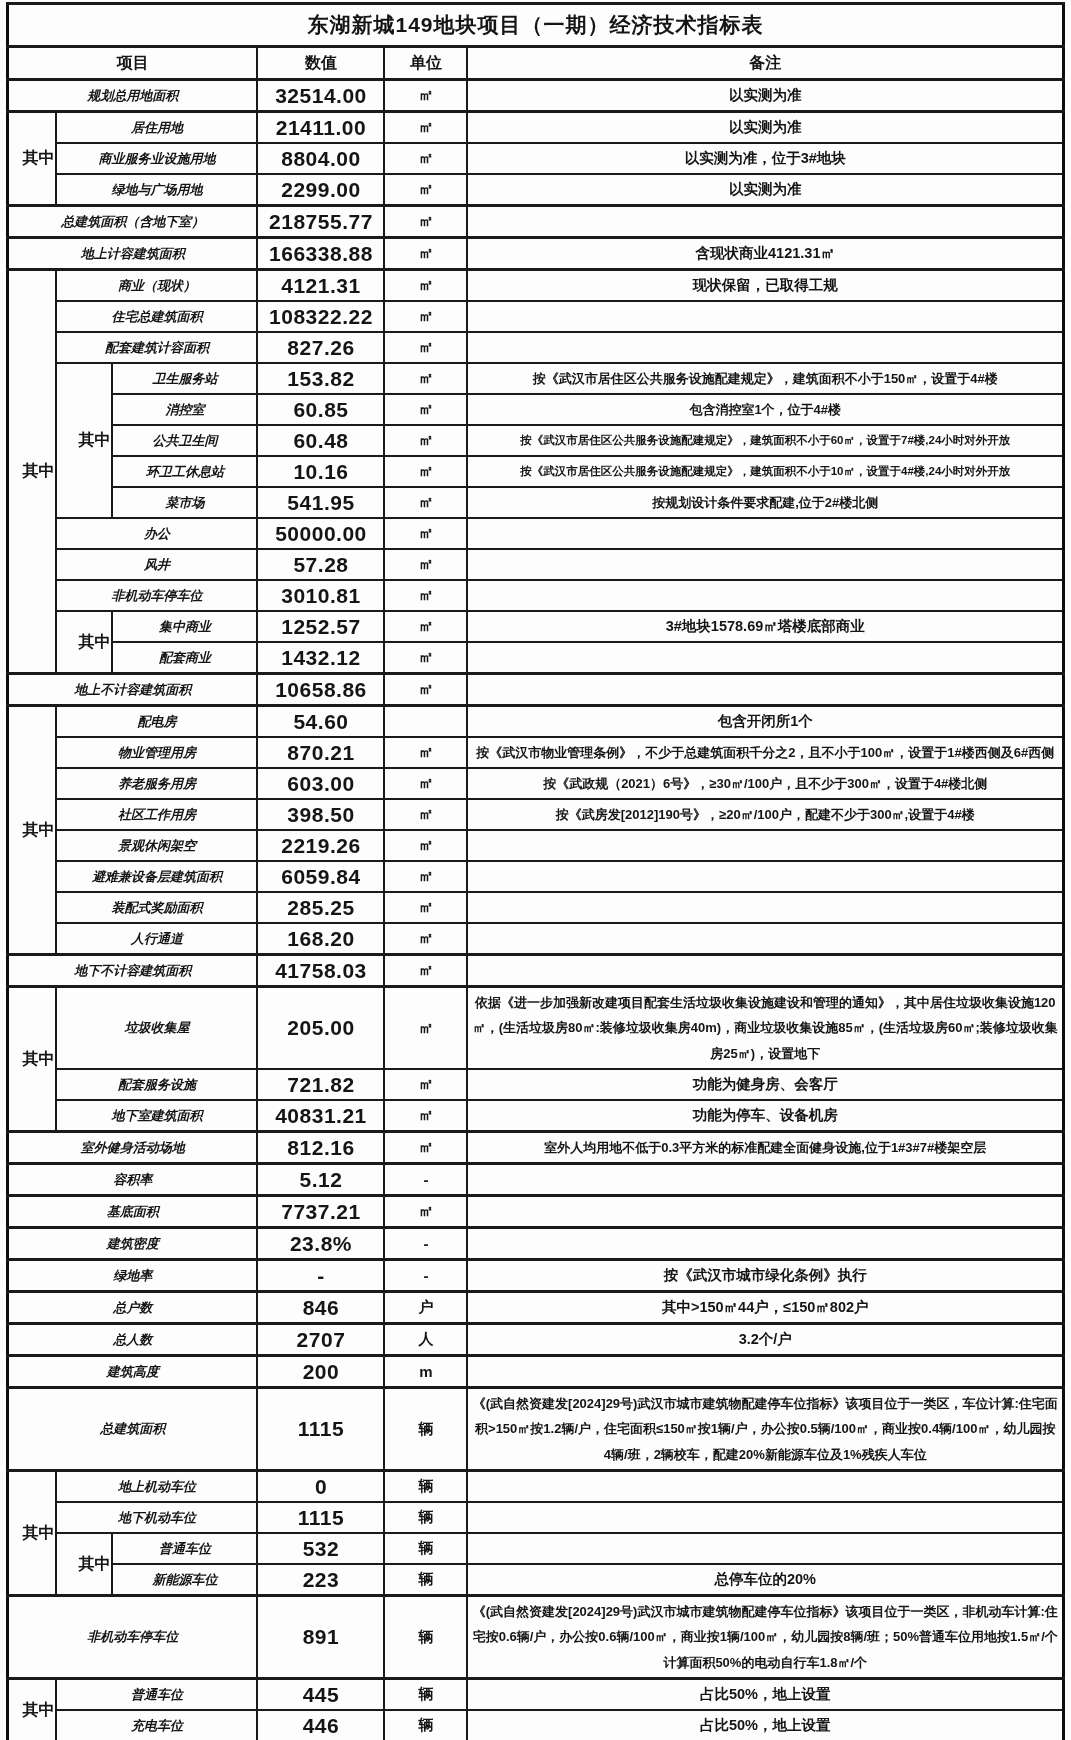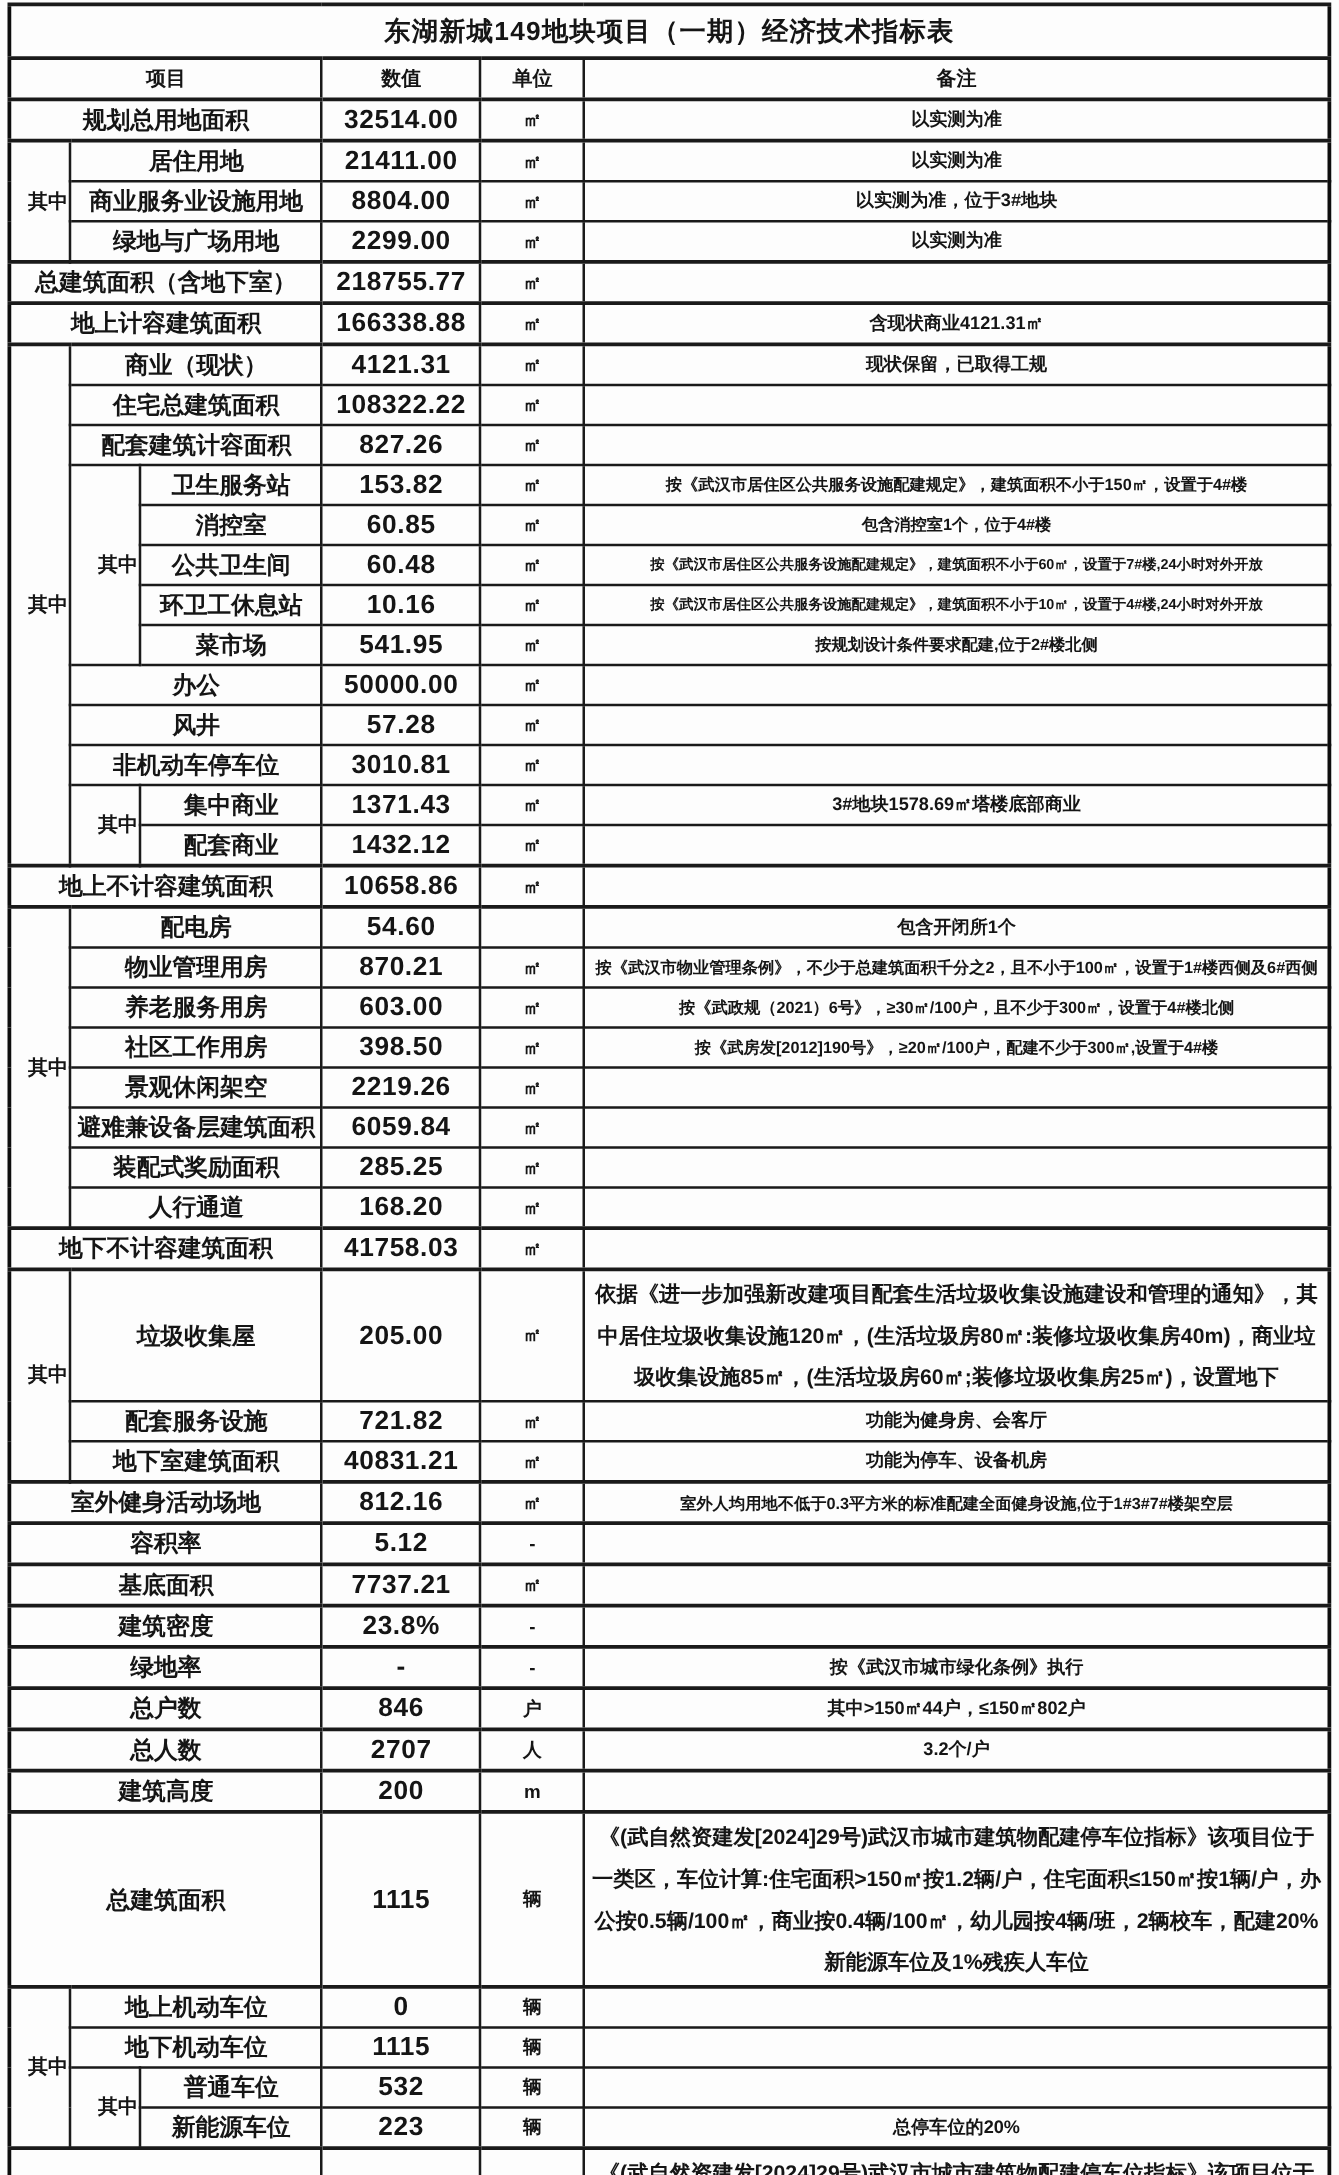--- a/index.html
+++ b/index.html
@@ -24,28 +24,28 @@
     text-align:center;
     vertical-align:middle;
     padding:2px 3px;
     height:25px;
     overflow:hidden;
     word-break:break-all;
   }
   tr.sec > td{border-top-width:3px;}
   .c-title{font-size:21px;height:36px;letter-spacing:1px;}
   .c-head{font-size:16px;height:26px;font-family:Liberation Mono, monospace;}
-  .c-item{font-size:19px;}
+  .c-item{font-size:13px;font-style:italic;}
   .c-grp{font-size:16px;padding:2px 1px;text-align:right;}
   .c-val{font-size:21px;letter-spacing:0.5px;margin-top:25px;}
   .c-unit{font-size:15px;}
   .c-rk{font-size:14.5px;line-height:1.55;}
   .rk-sm{font-size:13px;line-height:1.8;}
   .rk-xs{font-size:11.5px;line-height:1.6;}
-  .rk-tall{font-size:17px;line-height:1.95;border-radius:23px;}
+  .rk-tall{font-size:13px;line-height:1.95;border-radius:23px;}
 </style>
 </head>
 <body>
 
 <div class="sheet">
 <table class="indicator">
 <colgroup>
   <col style="width:49px">
         <col style="width:56px">
         <col style="width:145px">
@@ -170,21 +170,21 @@
 </tr>
 <tr>
   <td colspan="2" class="c-item">非机动车停车位</td>
   <td class="c-val">3010.81</td>
   <td class="c-unit">㎡</td>
   <td class="c-rk"></td>
 </tr>
 <tr>
   <td rowspan="2" class="c-grp">其中</td>
   <td class="c-item">集中商业</td>
-  <td class="c-val">1371.43</td>
+  <td class="c-val">1252.57</td>
   <td class="c-unit">㎡</td>
   <td class="c-rk">3#地块1578.69㎡塔楼底部商业</td>
 </tr>
 <tr>
   <td class="c-item">配套商业</td>
   <td class="c-val">1432.12</td>
   <td class="c-unit">㎡</td>
   <td class="c-rk"></td>
 </tr>
 

